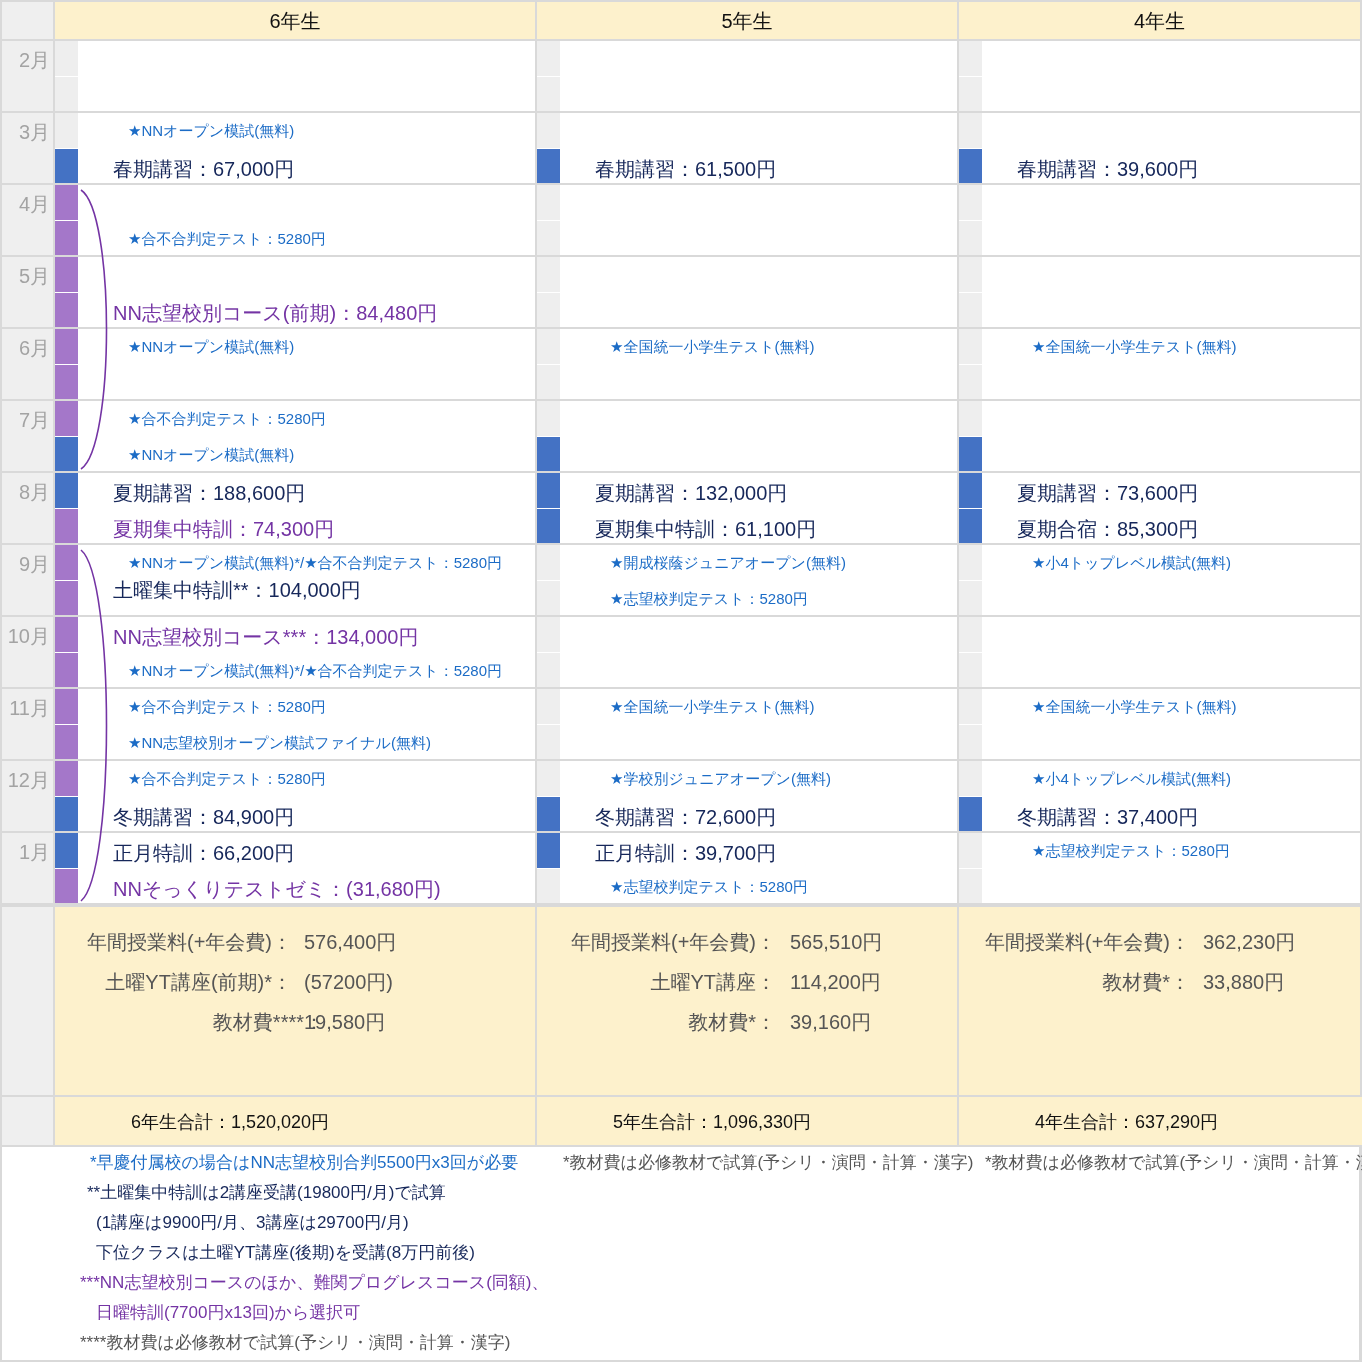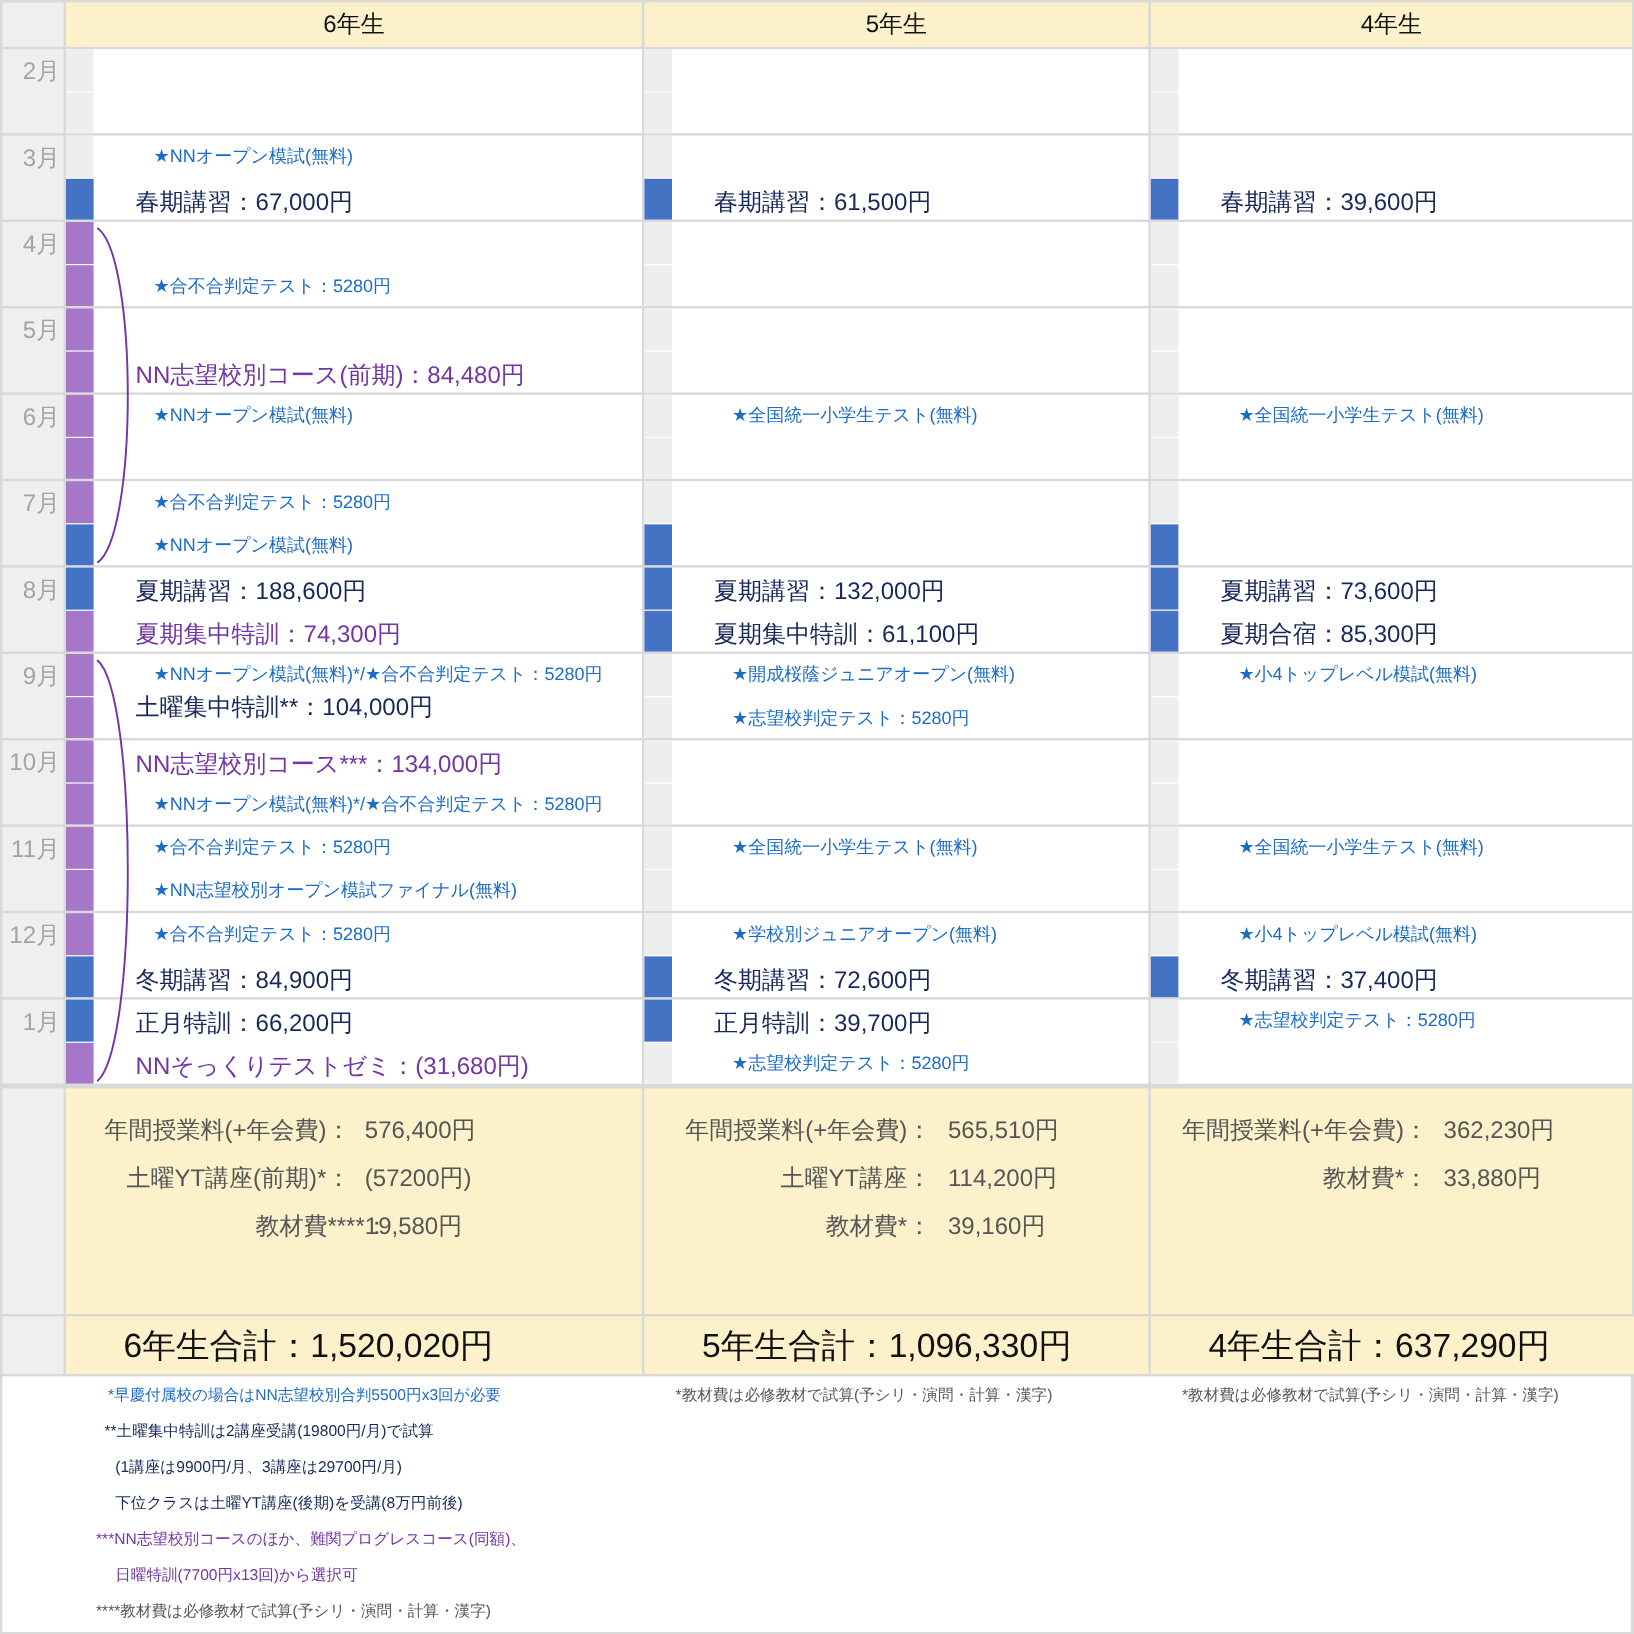--- a/index.html
+++ b/index.html
@@ -30,24 +30,24 @@
   .item.main { font-size:20px; line-height:40px; color:var(--main-text); }
   .item.purple { font-size:20px; line-height:40px; color:var(--purple-text); }
   .summary-cell { top:907px; height:188px; background:var(--summary-bg); }
   .summary-month { left:2px; width:51px; top:907px; height:188px; background:var(--month-bg); }
   .sum-row { position:absolute; left:0; right:0; height:36px; font-size:20px; line-height:36px;
              color:var(--summary-text); white-space:nowrap; }
   .sum-label { position:absolute; top:0; left:0; text-align:right; }
   .sum-value { position:absolute; top:0; }
   .total-cell { top:1097px; height:48px; background:var(--summary-bg); }
   .total-month { left:2px; width:51px; top:1097px; height:48px; background:var(--month-bg); }
-  .total-text { position:absolute; left:48px; top:0; font-size:28px; line-height:50px;
+  .total-text { position:absolute; left:76px; top:0; font-size:18px; line-height:50px;
                 color:var(--total-text); white-space:nowrap; }
   .foot-area { left:2px; top:1147px; width:1357px; height:213px; background:#ffffff; }
-  .foot { position:absolute; white-space:nowrap; font-size:13px; line-height:30px; height:30px; }
+  .foot { position:absolute; white-space:nowrap; font-size:17px; line-height:30px; height:30px; }
   .foot.blue { color:var(--event-text); }
   .foot.navy { color:var(--main-text); }
   .foot.purple { color:var(--purple-text); }
   .foot.gray { color:var(--footnote-gray); }
   #brackets { position:absolute; left:0; top:0; width:1362px; height:1362px; pointer-events:none; }
 </style>
 </head>
 <body>
 
 <div id="root" style="--stripe-blue: #4472c4; --stripe-purple: #a477c9; --stripe-empty: #eeeeee; --event-text: #1c6cc6; --main-text: #16275a; --purple-text: #7434a4; --header-bg: #fdf1cc; --summary-bg: #fdf1cc;">

